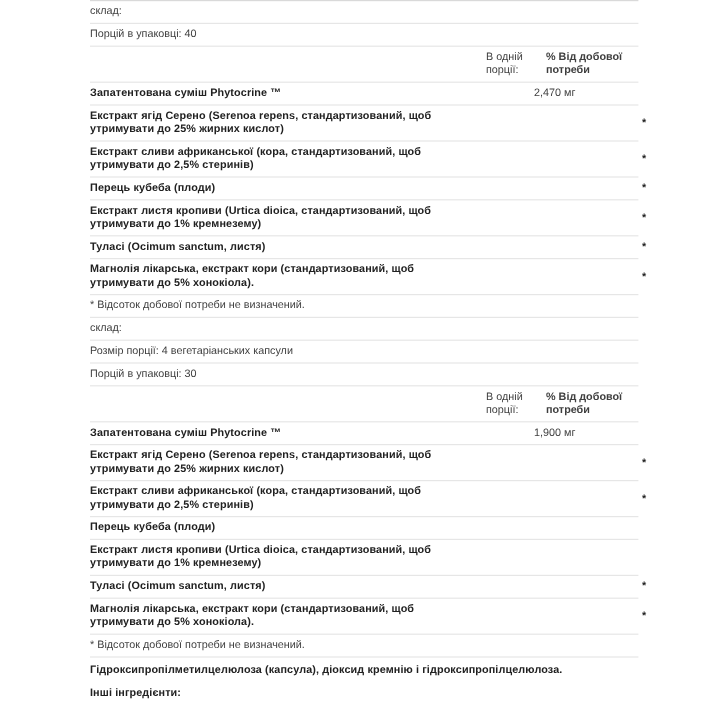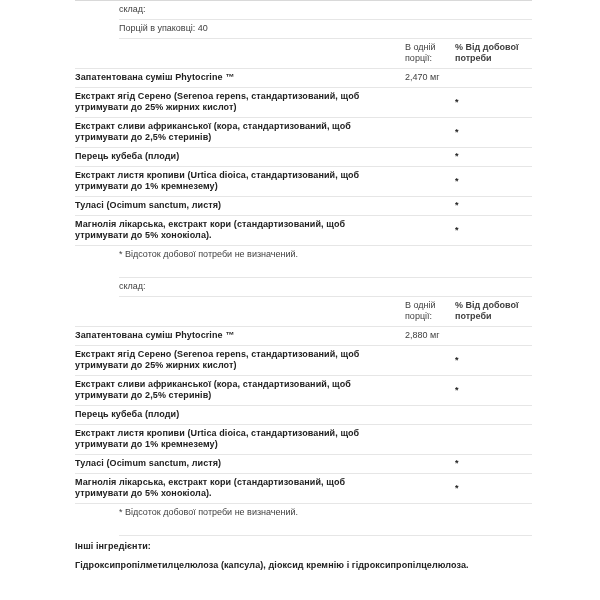--- a/index.html
+++ b/index.html
@@ -27,21 +27,20 @@
     border-top: none;
   }
   .row {
     display: flex;
     border-bottom: 1px solid #e6e6e6;
     padding: 3px 0 4px;
     line-height: 11px;
   }
   .row.info {
     display: block;
-    margin-left: 44px;
   }
   .col-name {
     width: 330px;
     padding-right: 12px;
     box-sizing: border-box;
     flex: none;
     font-weight: bold;
     color: #212121;
     letter-spacing: 0.1px;
   }
@@ -52,27 +51,28 @@
   .col-dv {
     flex: 1;
     font-weight: bold;
   }
   .row.header .col-name {
     font-weight: normal;
     color: #3f3f3f;
   }
   .row.item {
     align-items: center;
+    gap: 40px;
   }
   .row.item .col-dv {
     font-weight: bold;
     color: #212121;
   }
   .row.footnote {
-    padding-bottom: 17px;
+    padding-bottom: 4px;
   }
   .other {
     padding-top: 5px;
   }
   .other p {
     margin: 0 0 8px;
     font-weight: bold;
     color: #212121;
     line-height: 11px;
     letter-spacing: 0.1px;
@@ -135,30 +135,36 @@
 
     <div class="row info footnote">
       <span>* Відсоток добової потреби не визначений.</span>
     </div>
   </section>
 
   <section class="facts">
     <div class="row info">
       <span>склад:</span>
     </div>
+    <div class="row info">
+      <span>Розмір порції: 4 вегетаріанських капсули</span>
+    </div>
+    <div class="row info">
+      <span>Порцій в упаковці: 30</span>
+    </div>
 
     <div class="row header">
       <div class="col-name"></div>
       <div class="col-amount">В одній порції:</div>
       <div class="col-dv">% Від добової потреби</div>
     </div>
 
     <div class="row item">
       <div class="col-name">Запатентована суміш Phytocrine ™</div>
-      <div class="col-amount">2,880 мг</div>
+      <div class="col-amount">1,900 мг</div>
       <div class="col-dv"></div>
     </div>
     <div class="row item">
       <div class="col-name">Екстракт ягід Серено (Serenoa repens, стандартизований, щоб утримувати до 25% жирних кислот)</div>
       <div class="col-amount"></div>
       <div class="col-dv">*</div>
     </div>
     <div class="row item">
       <div class="col-name">Екстракт сливи африканської (кора, стандартизований, щоб утримувати до 2,5% стеринів)</div>
       <div class="col-amount"></div>
@@ -184,17 +190,17 @@
       <div class="col-amount"></div>
       <div class="col-dv">*</div>
     </div>
 
     <div class="row info footnote">
       <span>* Відсоток добової потреби не визначений.</span>
     </div>
   </section>
 
   <div class="other">
+    <p>Гідроксипропілметилцелюлоза (капсула), діоксид кремнію і гідроксипропілцелюлоза.</p>
     <p>Інші інгредієнти:</p>
-    <p>Гідроксипропілметилцелюлоза (капсула), діоксид кремнію і гідроксипропілцелюлоза.</p>
   </div>
 
 </div>
 
 </body></html>

